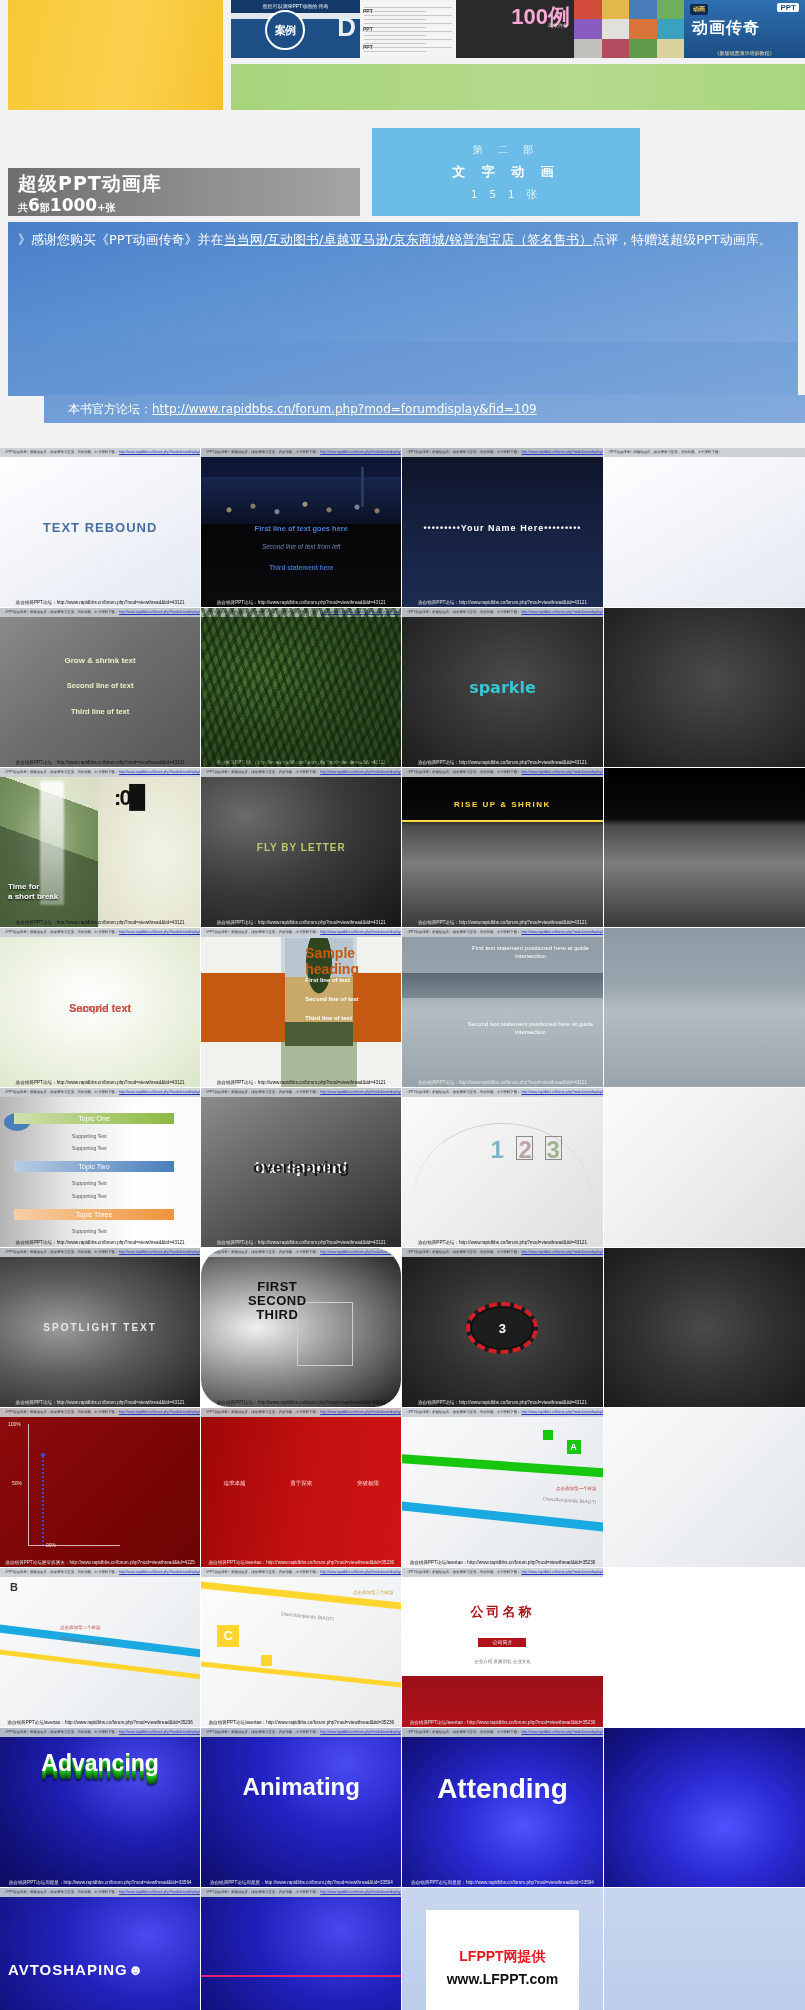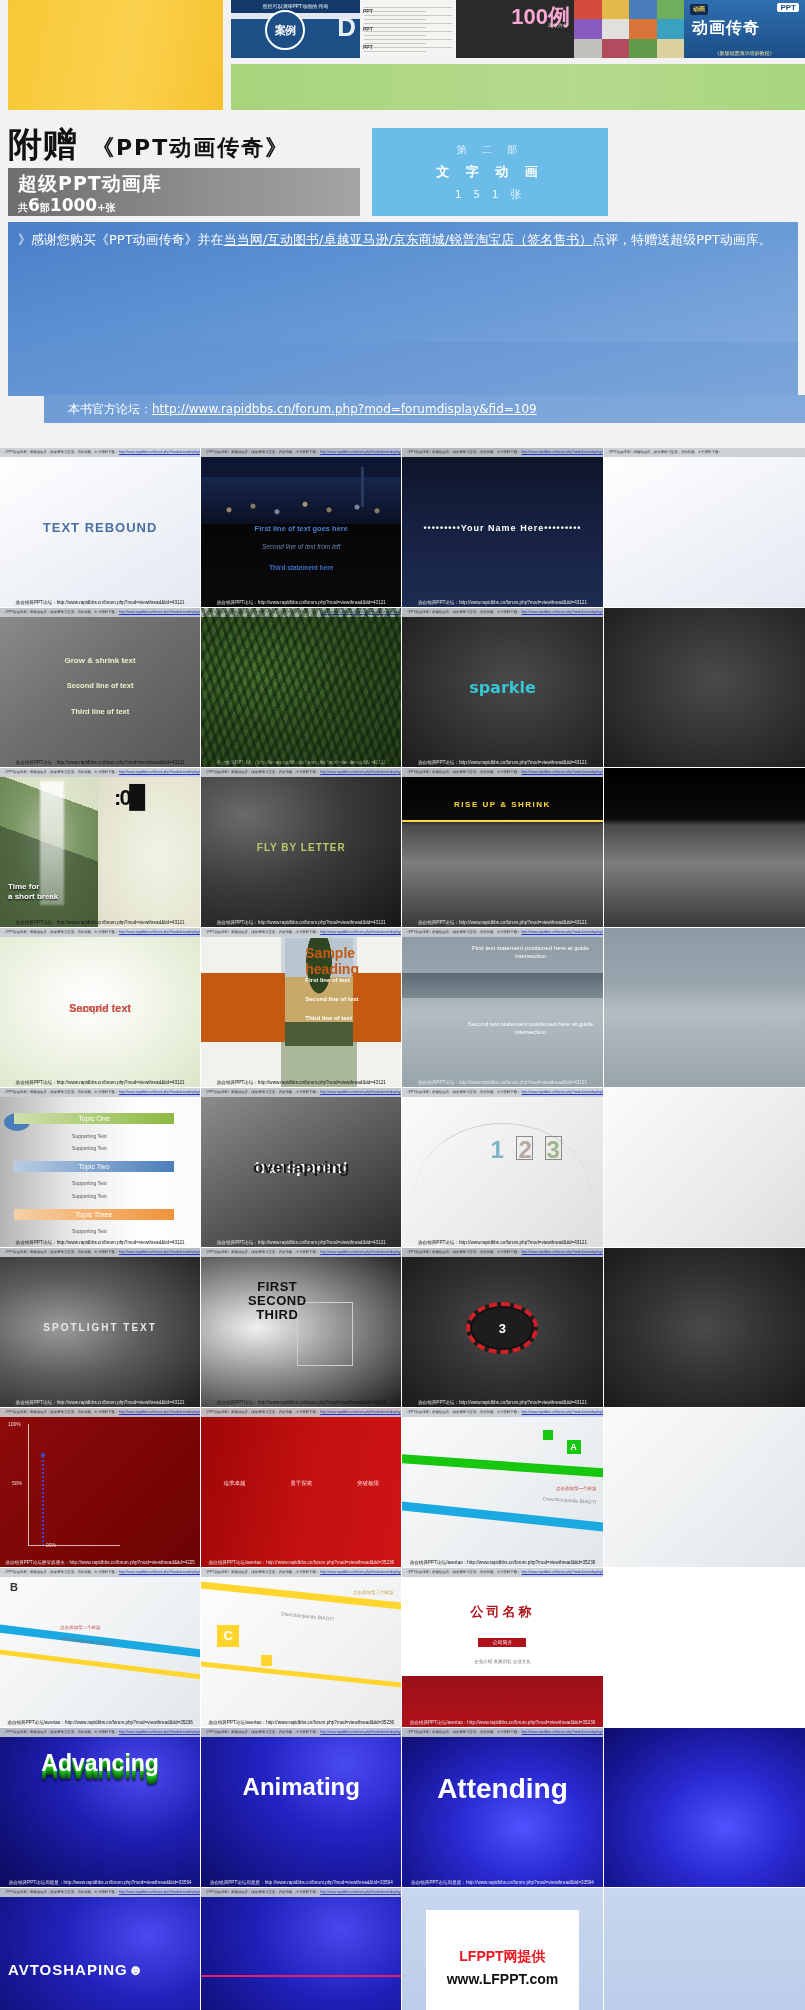--- a/index.html
+++ b/index.html
@@ -88,21 +88,21 @@
   .hdr-graybar {
     position:absolute; left:8px; top:168px; width:352px; height:48px;
     background:linear-gradient(90deg,#6e6e6e 0%,#8e8e8e 55%,#a5a5a5 100%);
     color:#fff; padding:3px 10px;
   }
   .hdr-graybar .l1 { font-size:19px; font-weight:bold; letter-spacing:1px; line-height:24px; font-family:"DejaVu Sans", sans-serif;}
   .hdr-graybar .l2 { font-size:17px; font-weight:bold; line-height:20px; font-family:"DejaVu Sans", sans-serif;}
   .hdr-graybar .l2 .sm { font-size:10px; }
 
   .hdr-bluebox {
-    position:absolute; left:372px; top:128px; width:236px; height:88px;
+    position:absolute; left:372px; top:128px; width:268px; height:88px;
     background:#6cbce8; color:#ffffff; text-align:center;
     display:flex; flex-direction:column; justify-content:center; gap:6px;
   }
   .hdr-bluebox .b1 { font-size:10px; letter-spacing:6px; color:#e6f4fc; font-family:"DejaVu Sans", sans-serif;}
   .hdr-bluebox .b2 { font-size:13px; letter-spacing:6px; font-weight:bold; font-family:"DejaVu Sans", sans-serif;}
   .hdr-bluebox .b3 { font-size:11px; letter-spacing:4px; color:#e6f4fc; font-family:"DejaVu Sans", sans-serif;}
 
   .hdr-bluepanel {
     position:absolute; left:8px; top:222px; width:790px; height:120px;
     background:linear-gradient(165deg,#4a7fc8 0%,#5d92d3 42%,#7fa9dd 100%);
@@ -253,21 +253,21 @@
   .s-123 .n { position:absolute; top:30%; font-size:24px; font-weight:bold; }
   .s-123 .n1 { left:44%; color:#7fb5c9; }
   .s-123 .n2 { left:58%; color:#b9a6a0; }
   .s-123 .n3 { left:72%; color:#9fb58c; }
   .s-123 .box { position:absolute; top:30%; width:17px; height:24px; border:1.5px solid #8a8a8a; }
   .s-123 .bx2 { left:57%; } .s-123 .bx3 { left:71%; }
 
   .s-spot { background:radial-gradient(ellipse at 30% 50%, #9b9b9b 0%, #5d5d5d 42%, #1e1e1e 100%); }
   .s-spot .t { color:#e8e8e8; font-weight:bold; font-size:10px; letter-spacing:2px; }
 
-  .s-fsc { background:radial-gradient(ellipse at 28% 50%, #f0f0f0 0%, #9c9c9c 38%, #1a1a1a 100%); }
+  .s-fsc { background:radial-gradient(ellipse at 28% 50%, #f0f0f0 0%, #9c9c9c 38%, #1a1a1a 100%);border-radius:28px; }
   .s-fsc .t { position:absolute; left:6%; top:20%; width:64%; text-align:center; color:#111; font-weight:bold; font-size:13px; line-height:14px; letter-spacing:.5px; }
   .s-fsc .frame { position:absolute; left:48%; top:34%; width:28%; height:40%; border:1px solid #cfcfcf; }
 
   .s-ring { background:radial-gradient(ellipse at 50% 50%, #4a4a4a 0%, #303030 50%, #1b1b1b 100%); }
   .s-ring .r {
     position:absolute; left:50%; top:50%; transform:translate(-50%,-50%);
     width:72px; height:52px; border-radius:50%;
     border:4px dashed #d32026; background:#1d1d1d;
     box-shadow:0 0 0 2px #111 inset;
   }
@@ -393,24 +393,20 @@
     <div class="ps ps5">
       <div class="badge">动画</div>
       <div class="pptbadge">PPT</div>
       <div class="cn">动画传奇</div>
       <div class="foot">《新版锐普演示培训教程》</div>
     </div>
   </div>
 
   <div class="hdr-green"></div>
 
-  <div class="hdr-title-row">
-    <div class="hdr-fuzeng">附赠</div>
-    <div class="hdr-booktitle">《PPT动画传奇》</div>
-  </div>
 
   <div class="hdr-graybar">
     <div class="l1">超级PPT动画库</div>
     <div class="l2"><span class="sm">共</span><span>6</span><span class="sm">部</span><span>1000</span><span class="sm">+</span><span class="sm">张</span></div>
   </div>
 
   <div class="hdr-bluebox">
     <div class="b1">第 二 部</div>
     <div class="b2">文 字 动 画</div>
     <div class="b3">1 5 1 张</div>

